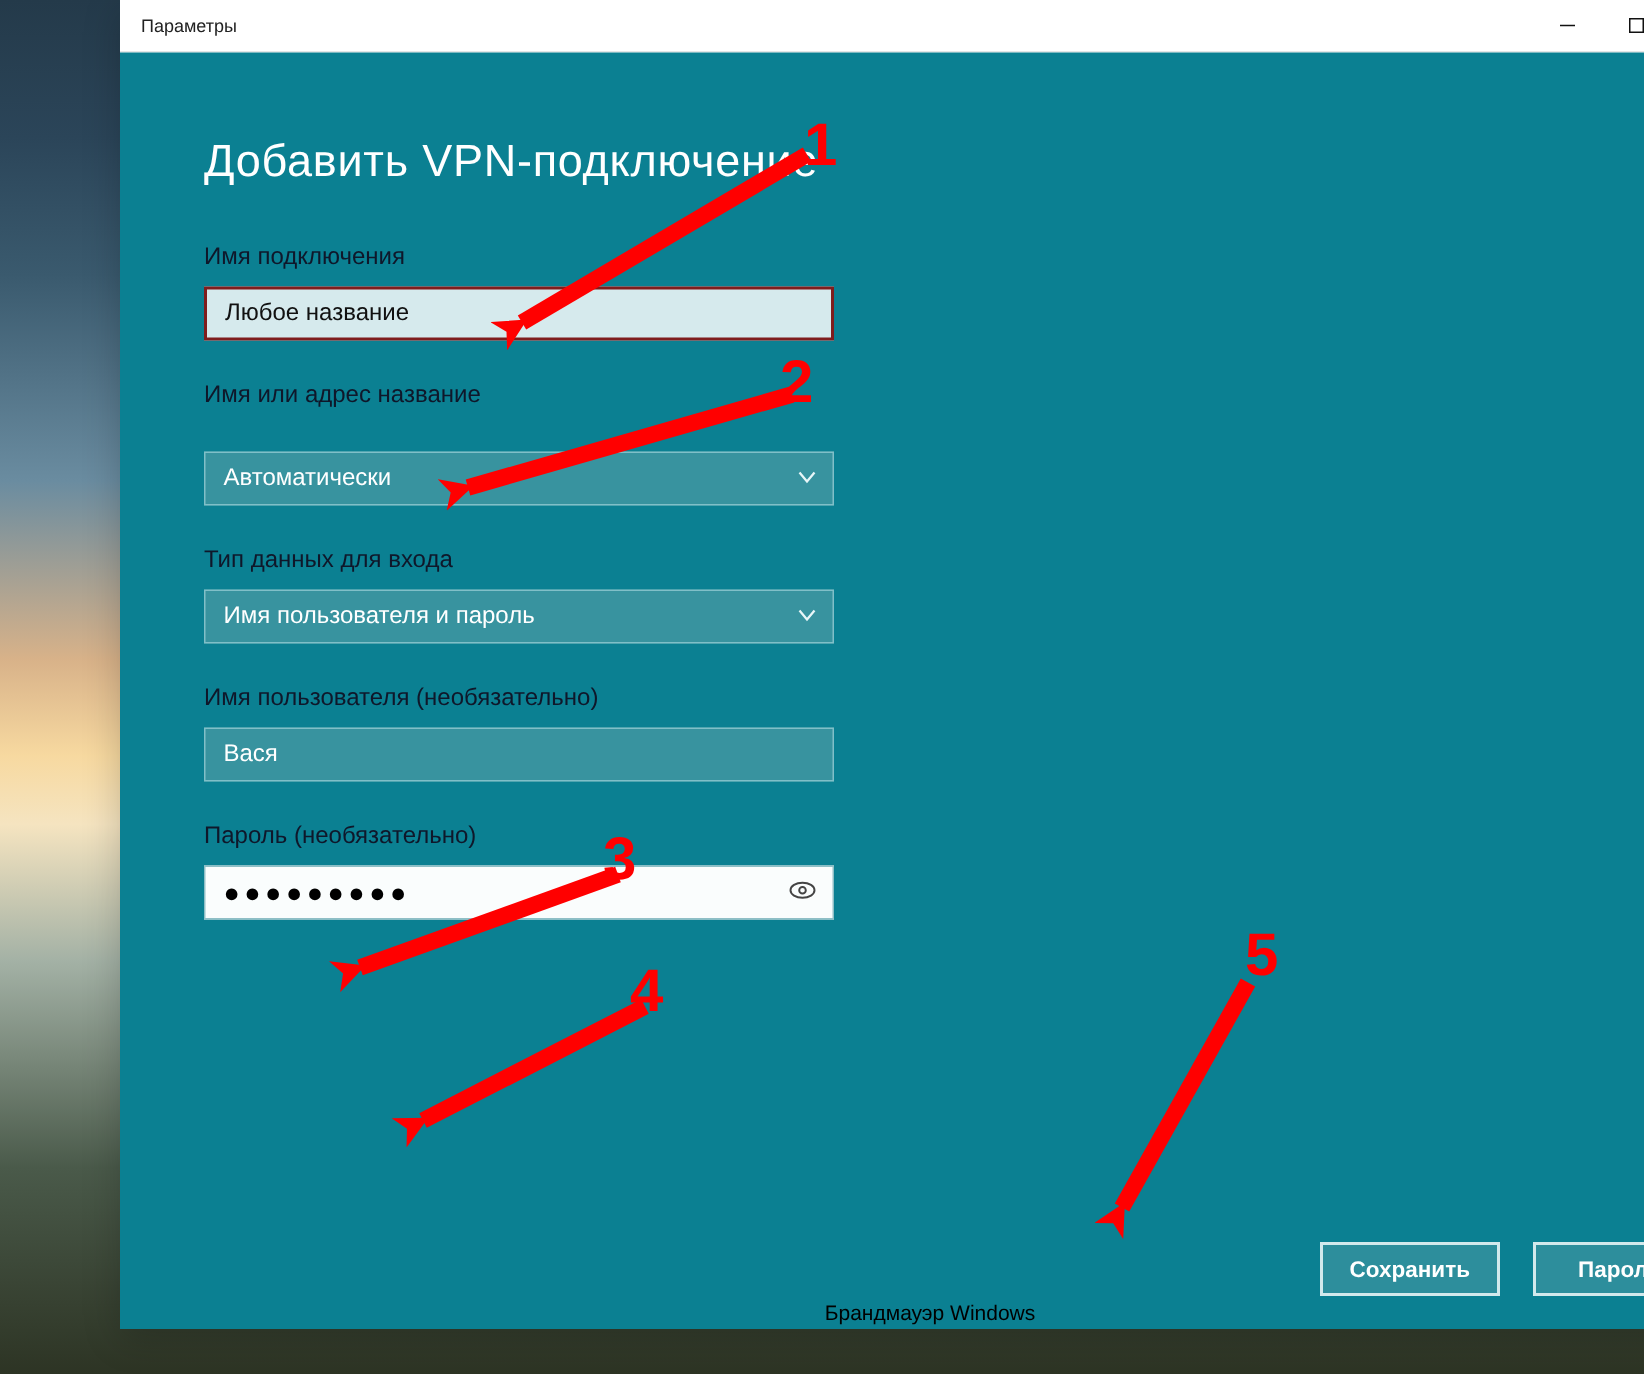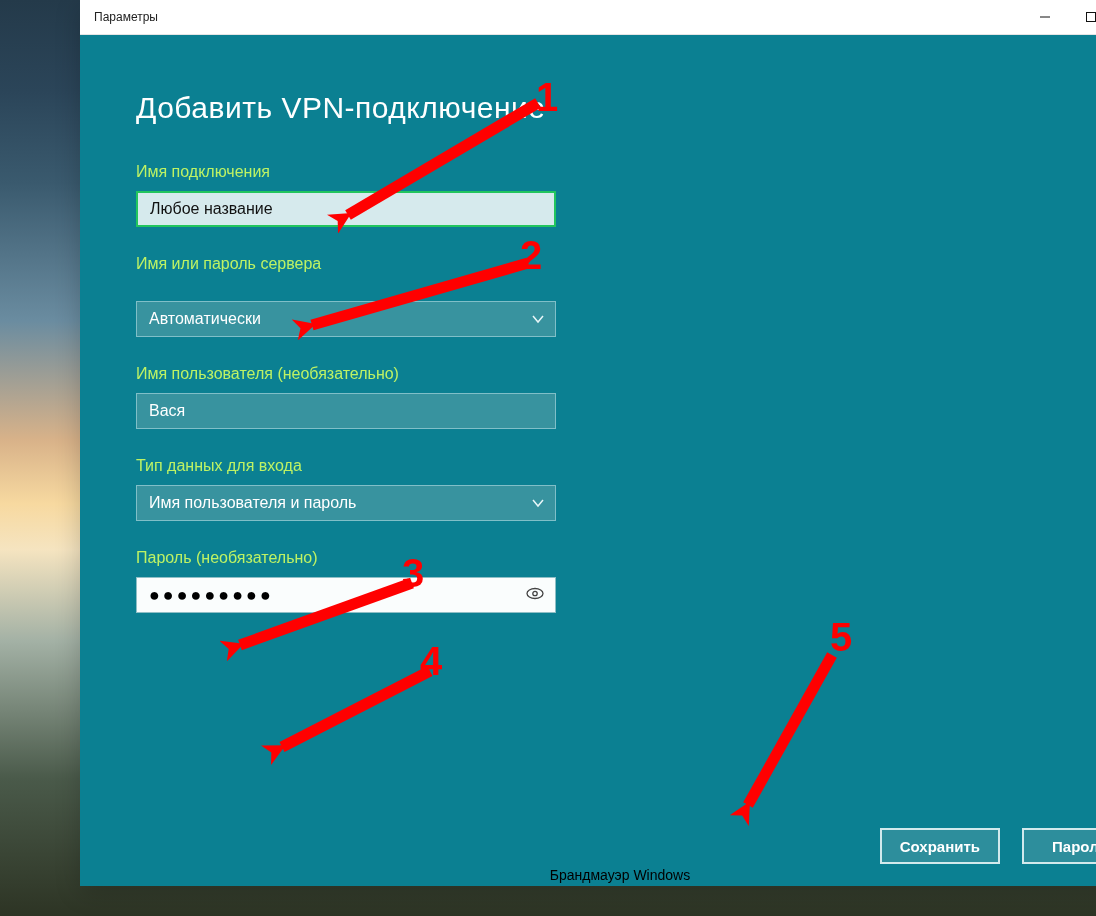--- a/index.html
+++ b/index.html
@@ -78,28 +78,28 @@
   }
   h1 {
     margin: 0 0 38px 0;
     font-weight: 300;
     font-size: 30px;
     letter-spacing: .5px;
   }
   .field { margin-bottom: 28px; }
   .label {
     font-size: 16px;
-    color: #bef264;
+    color: #0f172a;
     margin-bottom: 10px;
   }
   .input-light {
     width: 420px;
     height: 36px;
     background: #d6eaed;
-    border: 2px solid #22c55e;
+    border: 2px solid #7f1d1d;
     color: #111;
     font-size: 16px;
     padding: 0 12px;
     box-sizing: border-box;
     display: flex;
     align-items: center;
     position: relative;
   }
   .input-tinted {
     width: 420px;
@@ -243,50 +243,50 @@
       <h1>Добавить VPN-подключение</h1>
 
       <div class="field">
         <div class="label">Имя подключения</div>
         <div class="input-light">
           <span>Любое название</span>
         </div>
       </div>
 
       <div class="field">
-        <div class="label">Имя или пароль сервера</div>
+        <div class="label">Имя или адрес название</div>
       </div>
 
       <div class="field">
         <div class="input-tinted select">
           <span>Автоматически</span>
           <span class="chevron">
             <svg width="14" height="10">
                 <polyline points="2,2 7,8 12,2" fill="none" stroke="#e8f6f8" stroke-width="1.5"></polyline>
               </svg>
           </span>
-        </div>
-      </div>
-
-      <div class="field">
-        <div class="label">Имя пользователя (необязательно)</div>
-        <div class="input-tinted">
-          <span>Вася</span>
         </div>
       </div>
 
       <div class="field">
         <div class="label">Тип данных для входа</div>
         <div class="input-tinted select">
           <span>Имя пользователя и пароль</span>
           <span class="chevron">
             <svg width="14" height="10">
                 <polyline points="2,2 7,8 12,2" fill="none" stroke="#e8f6f8" stroke-width="1.5"></polyline>
               </svg>
           </span>
+        </div>
+      </div>
+
+      <div class="field">
+        <div class="label">Имя пользователя (необязательно)</div>
+        <div class="input-tinted">
+          <span>Вася</span>
         </div>
       </div>
 
       <div class="field">
         <div class="label">Пароль (необязательно)</div>
         <div class="password-light">
           <span>●●●●●●●●●</span>
           <span class="eye">
             <svg width="20" height="14">
                 <ellipse cx="10" cy="7" rx="8" ry="5" fill="none" stroke="#444" stroke-width="1.3"></ellipse>

